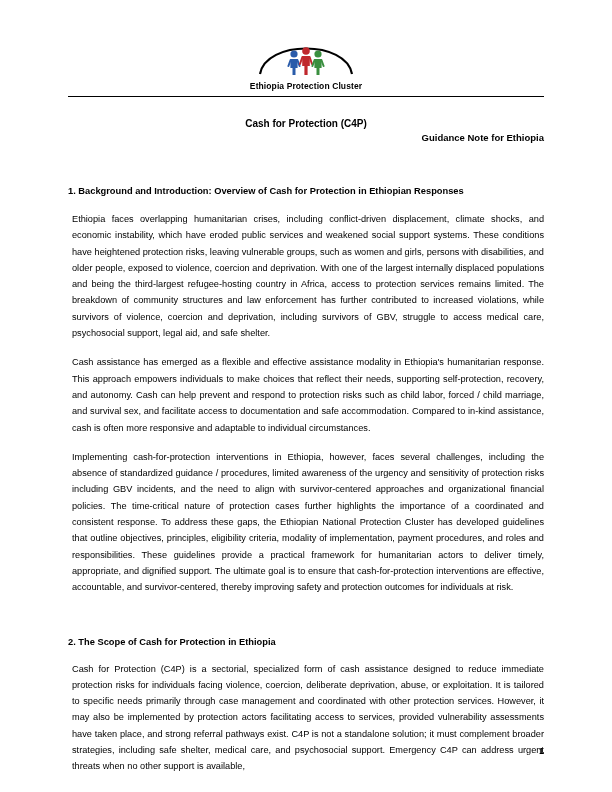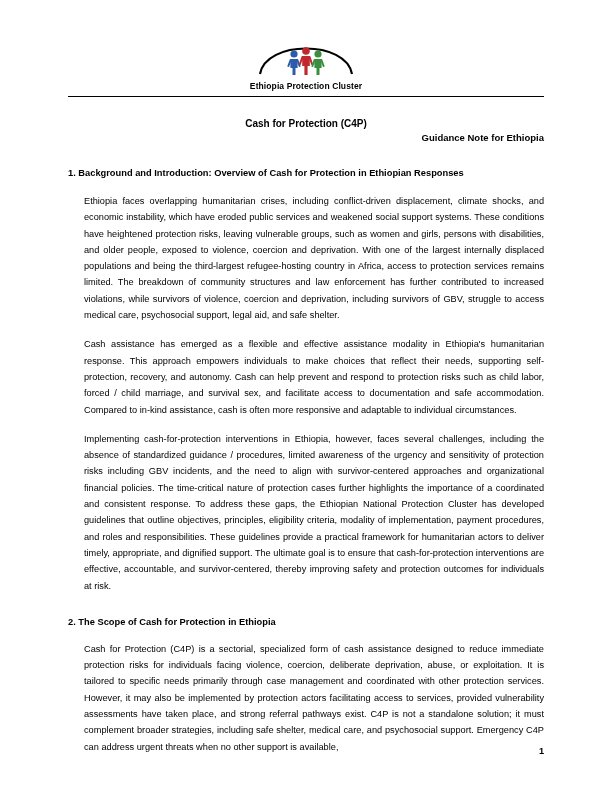--- a/index.html
+++ b/index.html
@@ -59,28 +59,28 @@
   .doc-subtitle {
     text-align: right;
     font-size: 9.5px;
     font-weight: bold;
     line-height: 14px;
   }
   
   h2.section {
     font-size: 9.3px;
     font-weight: bold;
-    margin: 22px 0 0 0;
+    margin: 40px 0 0 0;
     line-height: 13px;
   }
   p.body {
     font-size: 9.2px;
     line-height: 16.3px;
     text-align: justify;
-    margin: 13px 0 0 16px;
+    margin: 13px 0 0 4px;
     letter-spacing: 0.01px;
   }
   p.tight {
     margin-top: 12px;
   }
   .page-number {
     position: absolute;
     right: 68px;
     bottom: 36px;
     font-size: 9.2px;

